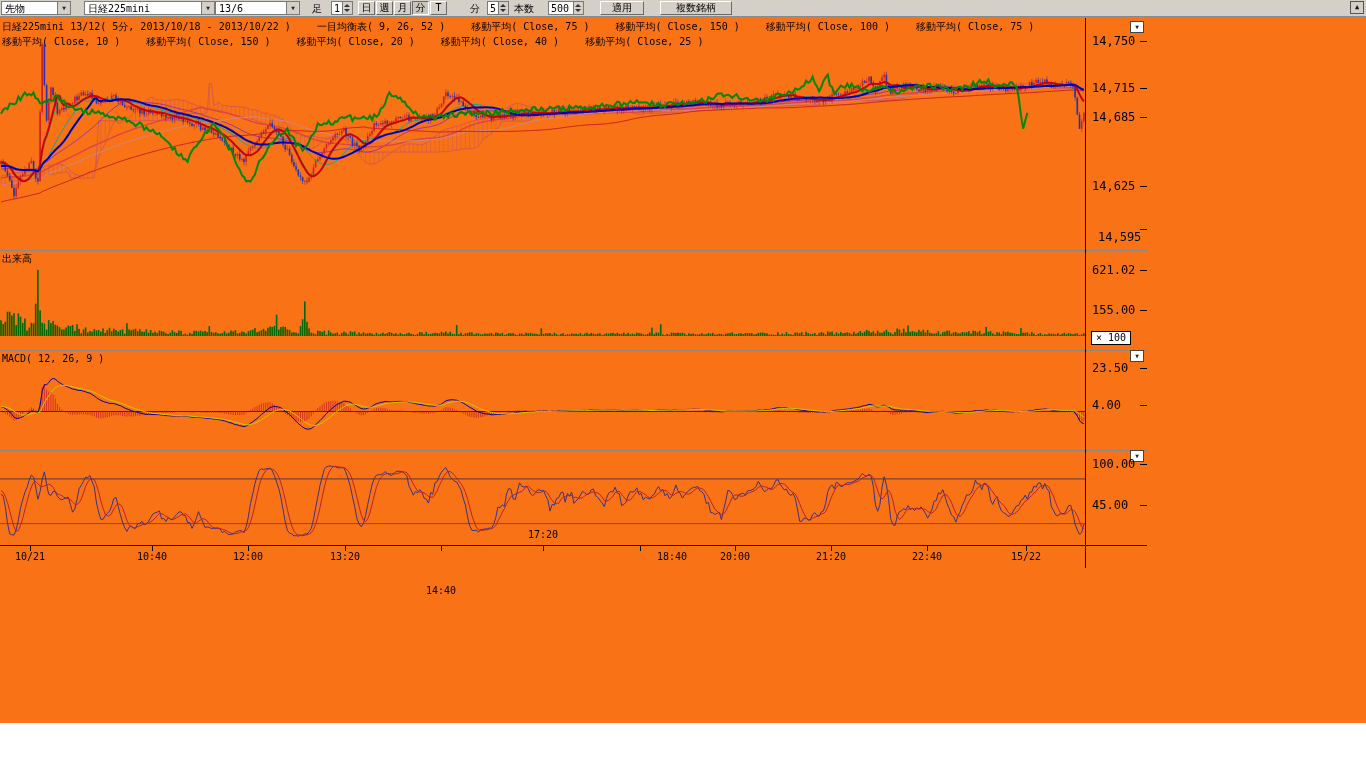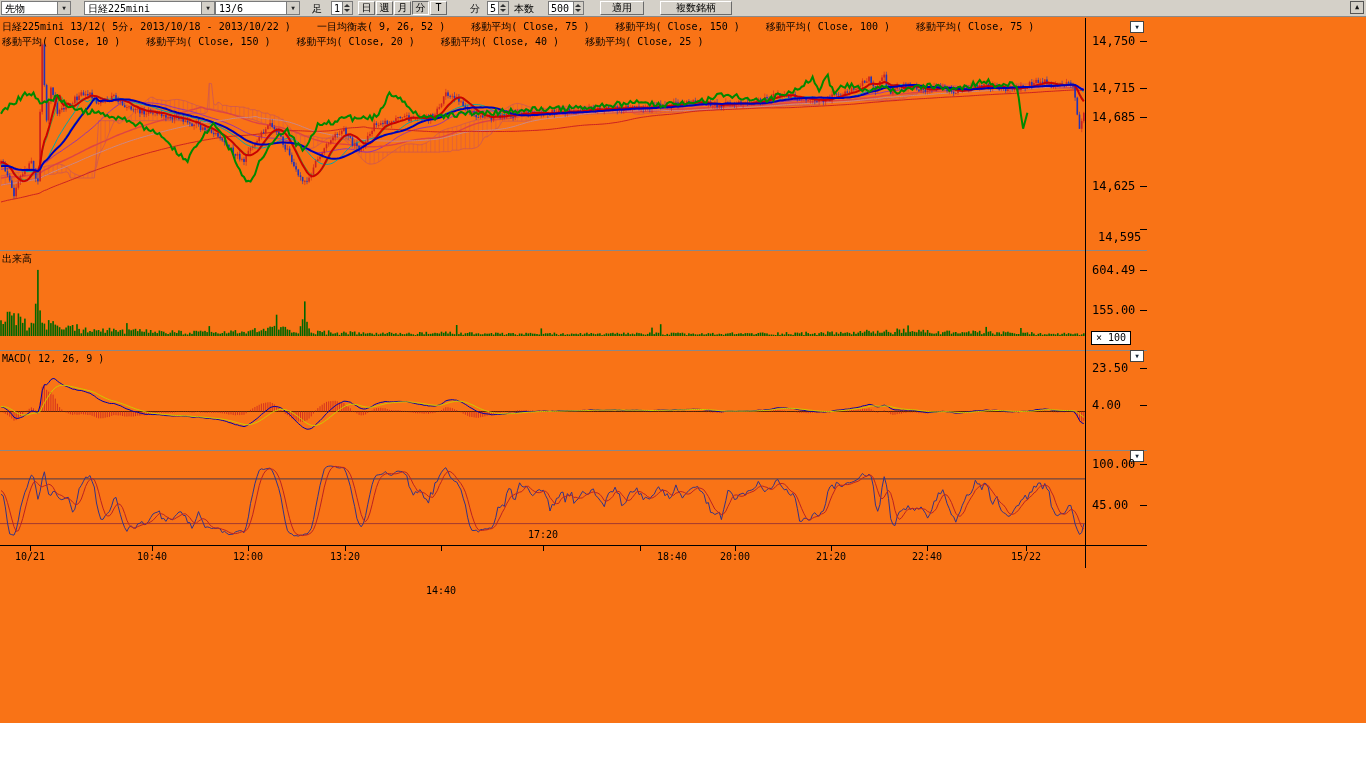--- a/index.html
+++ b/index.html
@@ -2443,21 +2443,21 @@
   <div class="axis-btn" style="top:21px"><span>▼</span></div>
   <div class="axis-btn" style="top:350px"><span>▼</span></div>
   <div class="axis-btn" style="top:450px"><span>▼</span></div>
 
   <div id="axis-labels">
       <div class="axlab" style="left: 1092px; top: 36px;">14,750</div>
       <div class="axlab" style="left: 1092px; top: 83px;">14,715</div>
       <div class="axlab" style="left: 1092px; top: 112px;">14,685</div>
       <div class="axlab" style="left: 1092px; top: 181px;">14,625</div>
       <div class="axlab" style="left: 1092px; top: 232px; margin-left: 6px;">14,595</div>
-      <div class="axlab" style="left: 1092px; top: 265px;">604.49</div>
+      <div class="axlab" style="left: 1092px; top: 265px;">621.02</div>
       <div class="axlab" style="left: 1092px; top: 305px;">155.00</div>
       <div class="axlab" style="left: 1092px; top: 363px;">23.50</div>
       <div class="axlab" style="left: 1092px; top: 400px;">4.00</div>
       <div class="axlab" style="left: 1092px; top: 459px;">100.00</div>
       <div class="axlab" style="left: 1092px; top: 500px;">45.00</div>
       <div class="tmlab" style="left: 8px; top: 551px;">10/21</div>
       <div class="tmlab" style="left: 130px; top: 551px;">10:40</div>
       <div class="tmlab" style="left: 226px; top: 551px;">12:00</div>
       <div class="tmlab" style="left: 323px; top: 551px;">13:20</div>
       <div class="tmlab" style="left: 419px; top: 551px; margin-top: 34px;">14:40</div>

